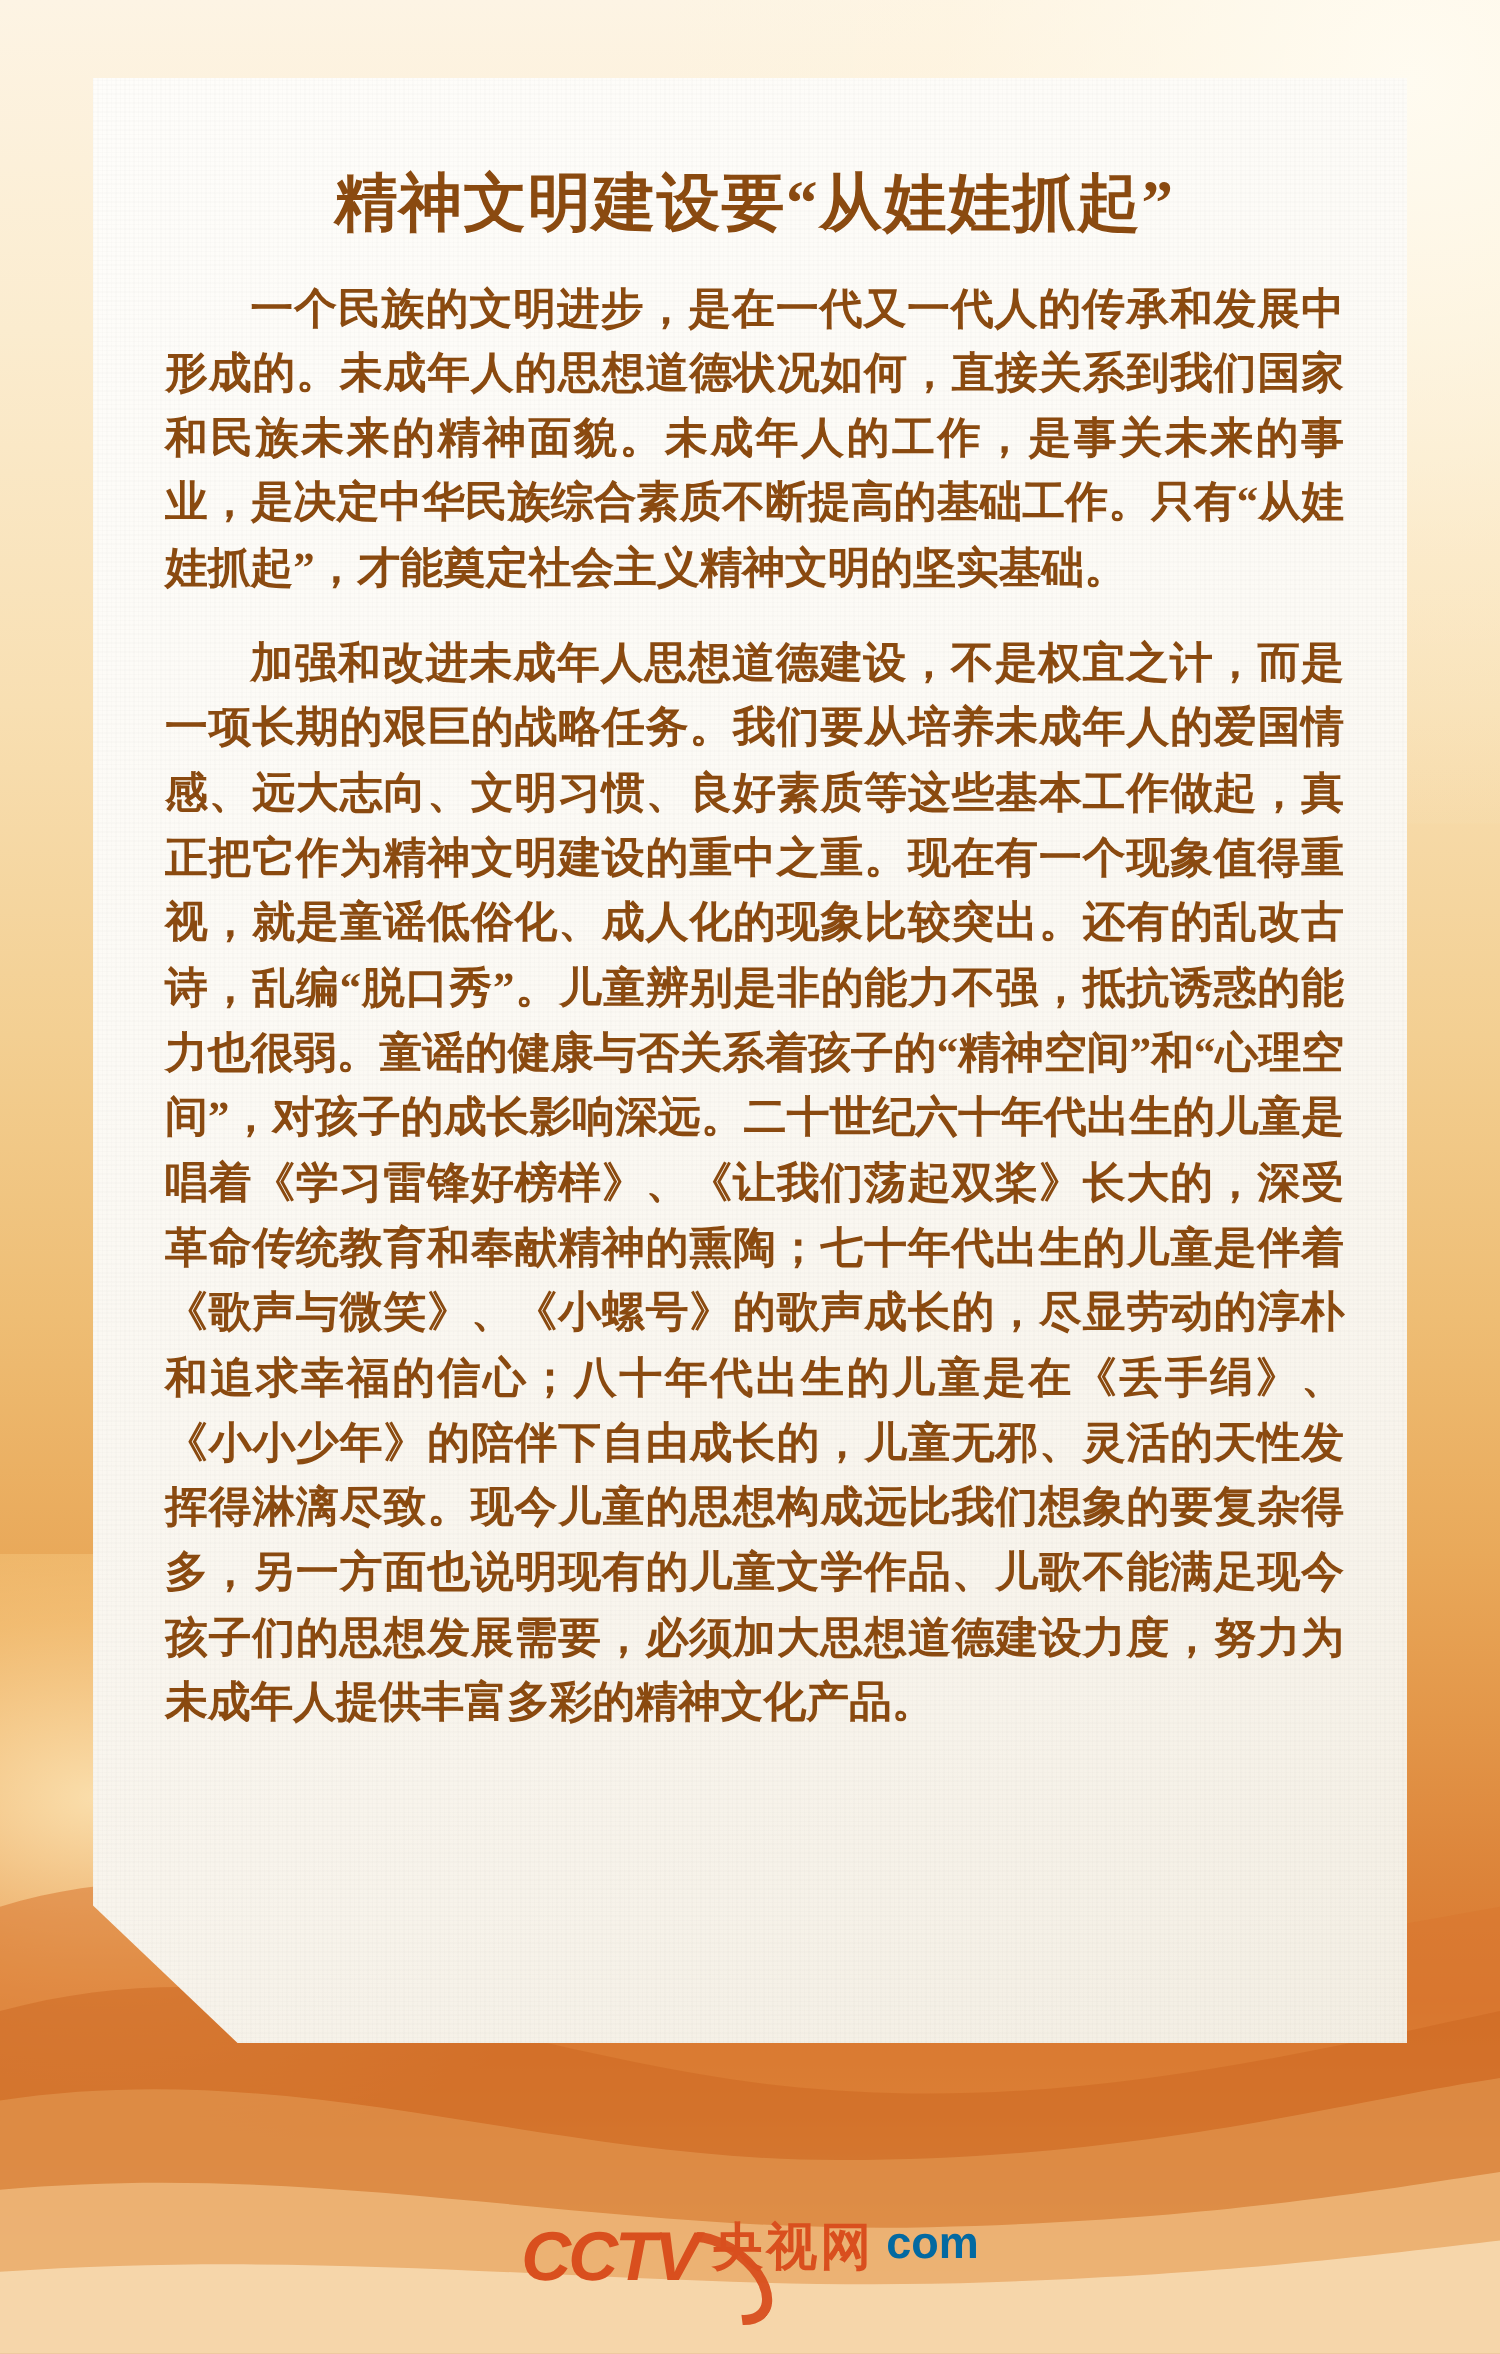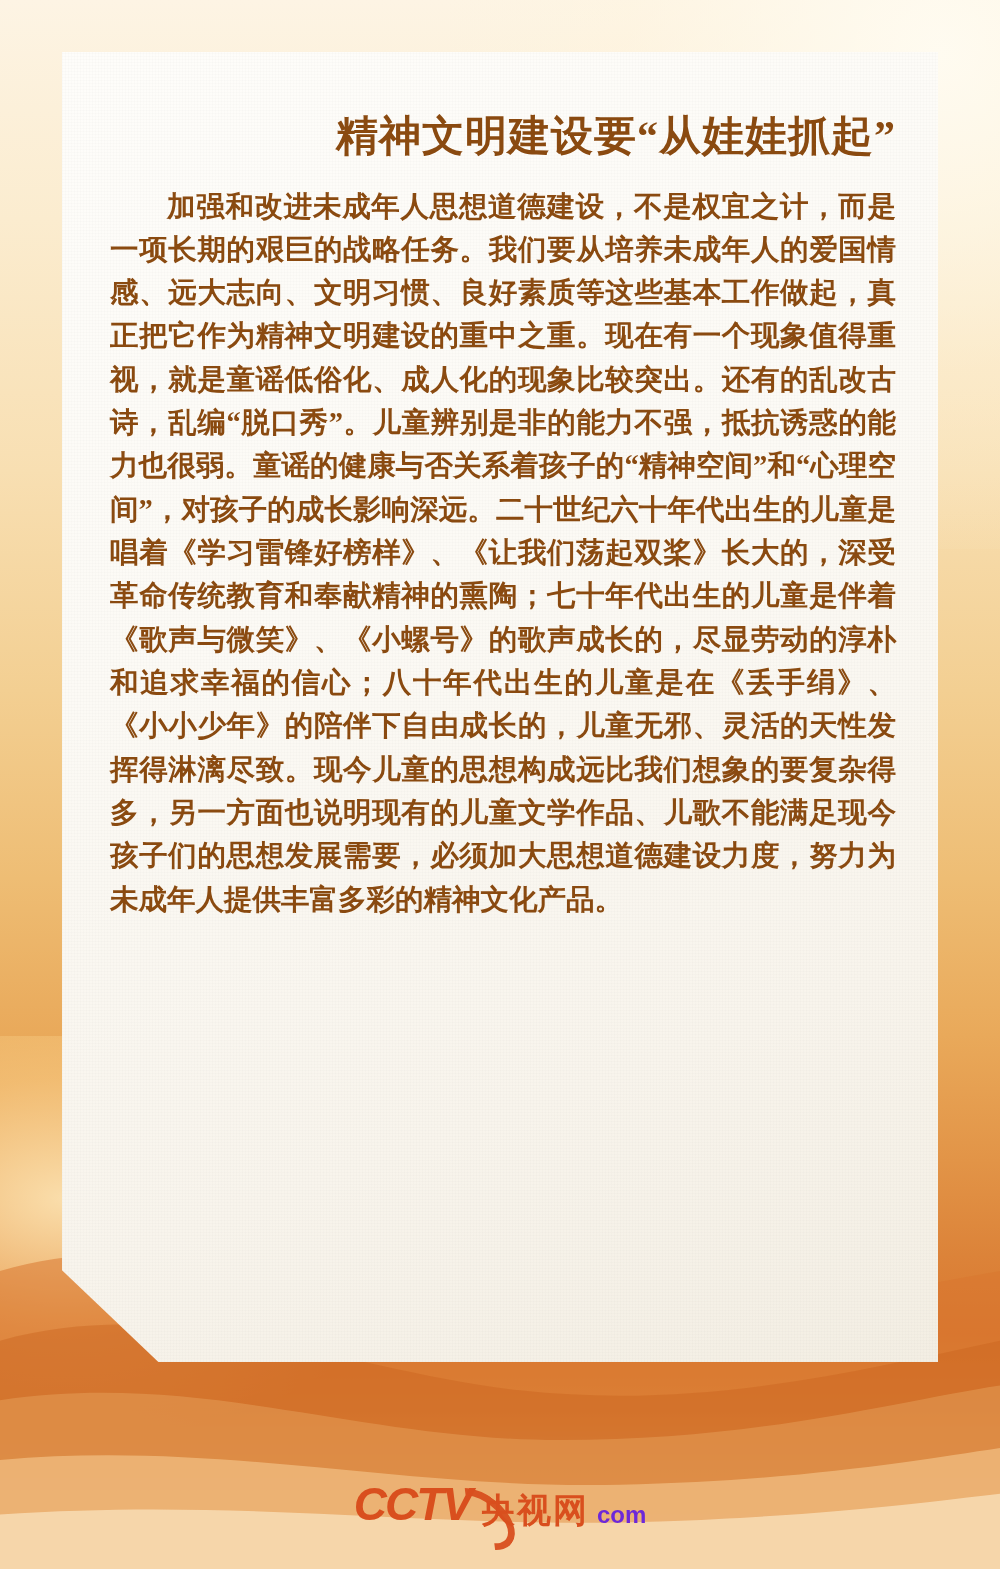--- a/index.html
+++ b/index.html
@@ -88,21 +88,21 @@
     top: 58px;
     right: 42px;
   }
 
   .title {
     font-family: "Liberation Serif", "DejaVu Serif", serif;
     font-weight: bold;
     font-size: 42px;
     line-height: 1.25;
     color: #8a4a10;
-    text-align: right;
+    text-align: center;
     letter-spacing: 1px;
     margin: 0 0 22px 0;
     text-shadow: 0 1px 0 rgba(255,255,255,0.5);
   }
 
   .para {
     font-family: "Liberation Serif", "DejaVu Serif", serif;
     font-size: 28.5px;
     line-height: 1.52;
     color: #8a4a10;
@@ -114,21 +114,21 @@
   }
   .para:last-child { margin-bottom: 0; }
 
   
   .footer {
     position: absolute;
     left: 0;
     right: 0;
     bottom: 42px;
     display: flex;
-    align-items: flex-end;
+    align-items: flex-start;
     justify-content: center;
     gap: 8px;
     margin-top: 16px;
   }
   .logo-cctv {
     font-family: "Liberation Sans", sans-serif;
     font-weight: bold;
     font-style: italic;
     font-size: 46px;
     letter-spacing: -2px;
@@ -154,22 +154,22 @@
     font-family: Liberation Sans, sans-serif;
     font-weight: bold;
     font-size: 34px;
     color: #d94f1e;
     line-height: 1;
     letter-spacing: 2px;
   }
   .logo-com {
     font-family: "Liberation Sans", sans-serif;
     font-weight: bold;
-    font-size: 24px;
-    color: #6d28d9;
+    font-size: 30px;
+    color: #0369a1;
     line-height: 1;
   }
   .logo-right {
     display: flex;
     flex-direction: column;
     align-items: flex-start;
     gap: 2px;
     margin-left: 2px;
   }
 </style>
@@ -188,20 +188,21 @@
       <path d="M0,545 C250,528 430,560 660,552 C830,546 930,532 1000,524 L1000,600 L0,600 Z" fill="#f8dcb4" opacity="0.85"></path>
     </svg>
   </div>
 </div>
 
 <div class="paper-wrap">
   <div class="paper"></div>
 
   <div class="content">
     <h1 class="title">精神文明建设要“从娃娃抓起”</h1>
+    <p class="para">一个民族的文明进步，是在一代又一代人的传承和发展中形成的。未成年人的思想道德状况如何，直接关系到我们国家和民族未来的精神面貌。未成年人的工作，是事关未来的事业，是决定中华民族综合素质不断提高的基础工作。只有“从娃娃抓起”，才能奠定社会主义精神文明的坚实基础。</p>
     <p class="para">加强和改进未成年人思想道德建设，不是权宜之计，而是一项长期的艰巨的战略任务。我们要从培养未成年人的爱国情感、远大志向、文明习惯、良好素质等这些基本工作做起，真正把它作为精神文明建设的重中之重。现在有一个现象值得重视，就是童谣低俗化、成人化的现象比较突出。还有的乱改古诗，乱编“脱口秀”。儿童辨别是非的能力不强，抵抗诱惑的能力也很弱。童谣的健康与否关系着孩子的“精神空间”和“心理空间”，对孩子的成长影响深远。二十世纪六十年代出生的儿童是唱着《学习雷锋好榜样》、《让我们荡起双桨》长大的，深受革命传统教育和奉献精神的熏陶；七十年代出生的儿童是伴着《歌声与微笑》、《小螺号》的歌声成长的，尽显劳动的淳朴和追求幸福的信心；八十年代出生的儿童是在《丢手绢》、《小小少年》的陪伴下自由成长的，儿童无邪、灵活的天性发挥得淋漓尽致。现今儿童的思想构成远比我们想象的要复杂得多，另一方面也说明现有的儿童文学作品、儿歌不能满足现今孩子们的思想发展需要，必须加大思想道德建设力度，努力为未成年人提供丰富多彩的精神文化产品。</p>
   </div>
 </div>
 
 <div class="footer">
   <span class="logo-cctv">CCTV</span>
   <span class="logo-swoosh"></span>
   <span class="logo-right">
     <span class="logo-cn">央视网</span>
   </span>

